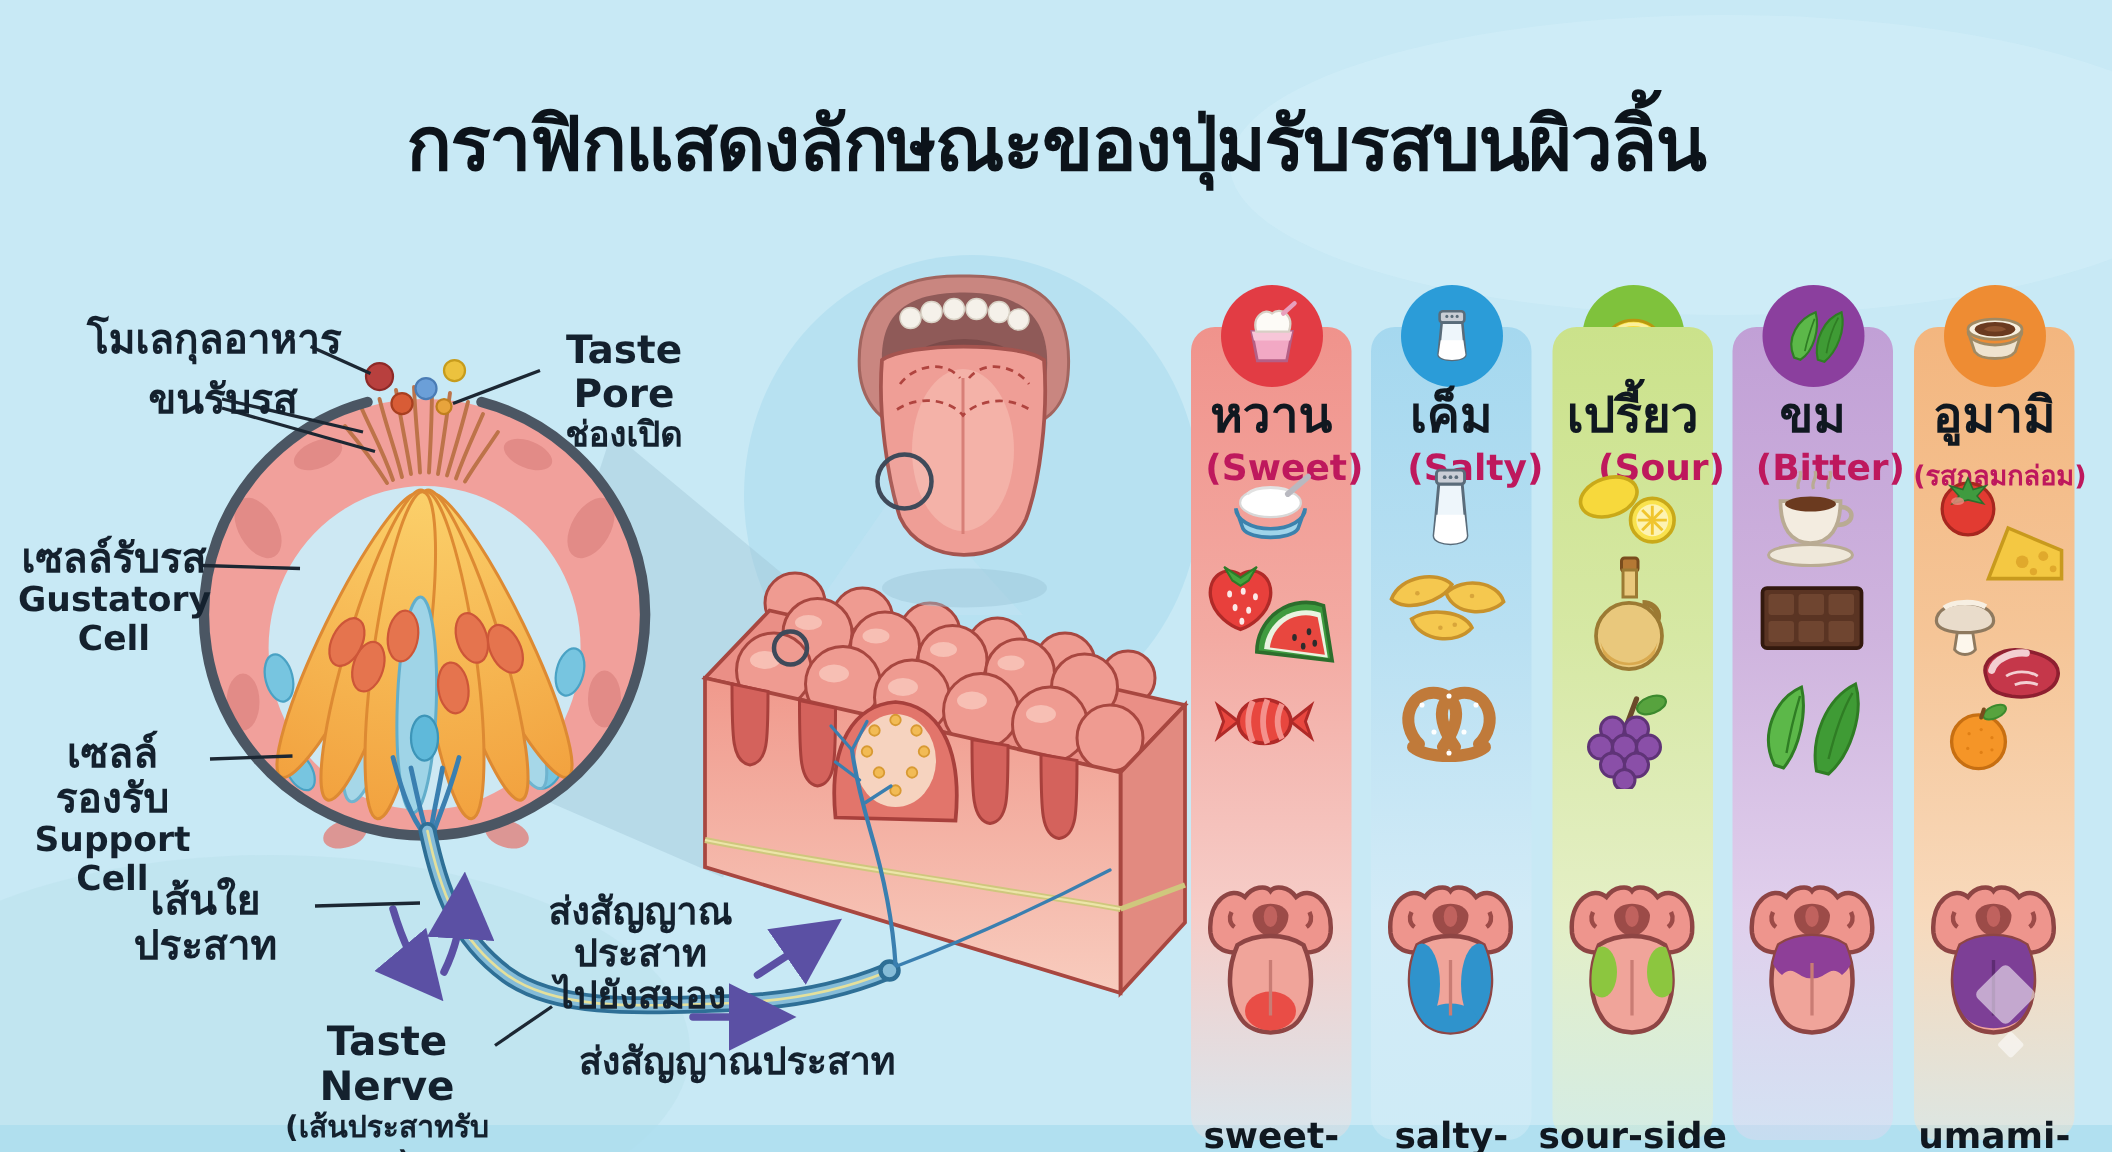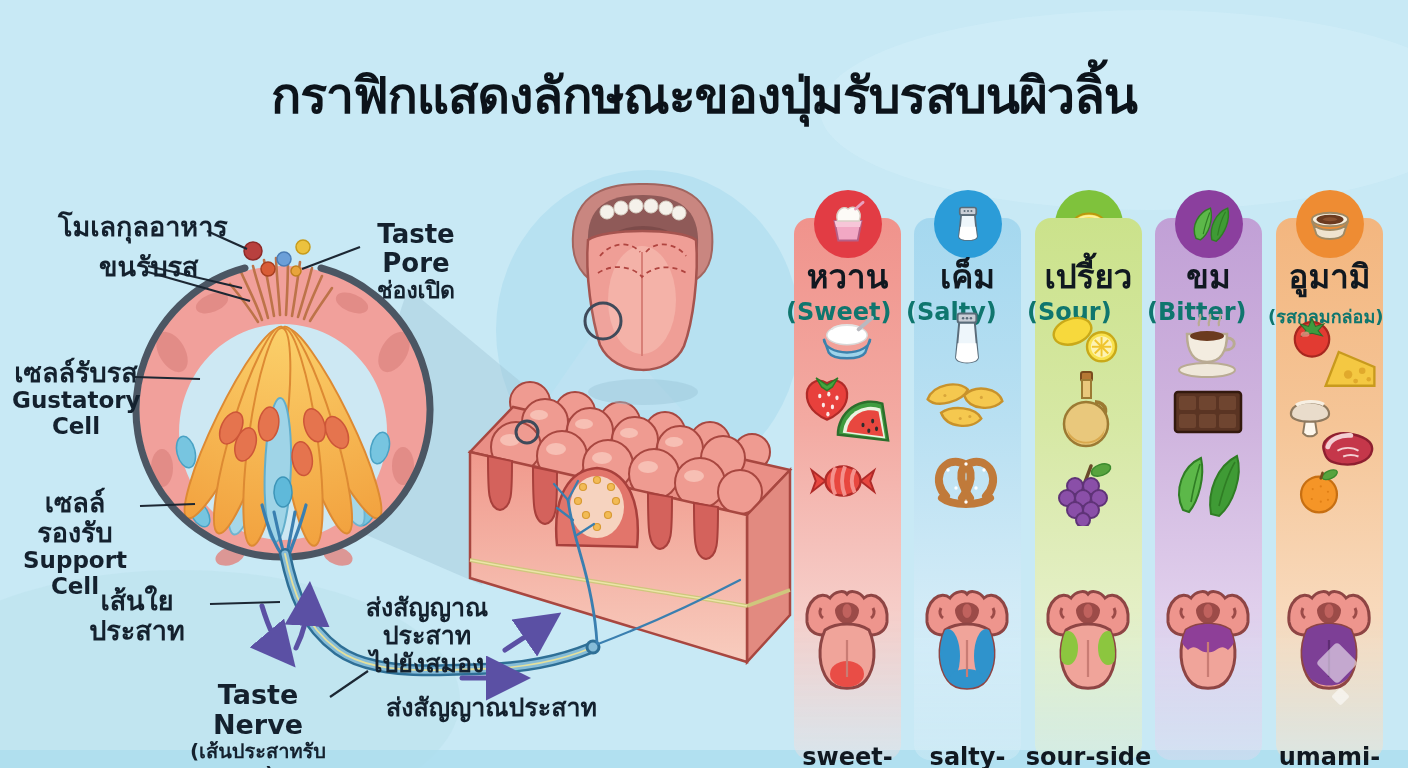--- a/index.html
+++ b/index.html
@@ -30,22 +30,22 @@
   .c4 .col-body{background:linear-gradient(180deg,#f3b67f 0%,#f5c597 38%,#f8d9bb 72%,rgba(250,226,200,0.40) 100%);}
   .col-circle{position:absolute;top:0;left:50%;margin-left:-34px;width:68px;height:68px;
               border-radius:50%;display:flex;align-items:center;justify-content:center;}
   .c0 .col-circle{background:#e23c44;}
   .c1 .col-circle{background:#2b9cd8;}
   .c2 .col-circle{background:#7fc23c;}
   .c3 .col-circle{background:#8b3f9e;}
   .c4 .col-circle{background:#ee8c33;}
   .col-title{position:absolute;top:70px;left:0;width:100%;text-align:center;
              font-size:33px;font-weight:800;color:#101820;line-height:1.05;}
-  .col-sub{position:absolute;top:108px;left:-8px;width:123px;text-align:left;
-           font-size:24px;font-weight:800;color:#0f766e;}
+  .col-sub{position:absolute;top:108px;left:-8px;width:123px;text-align:right;
+           font-size:24px;font-weight:800;color:#be185d;}
   .c4 .col-sub{font-size:18px;top:112px;}
   .col-foods{position:absolute;top:120px;left:0;width:107px;height:260px;}
   .food{position:absolute;}
   .col-tongue{position:absolute;top:392px;left:3px;}
   .zone-label{position:absolute;top:506px;left:-10px;width:127px;text-align:center;
               font-size:24px;font-weight:800;color:#101820;line-height:1.15;white-space:pre-line;margin-top:48px;}
   
   .sparkle{position:absolute;background:rgba(255,255,255,0.55);}
   .sp1{left:1322px;top:648px;width:30px;height:30px;transform:rotate(45deg);border-radius:4px;}
   .sp2{left:1334px;top:690px;width:13px;height:13px;transform:rotate(45deg);border-radius:2px;}

